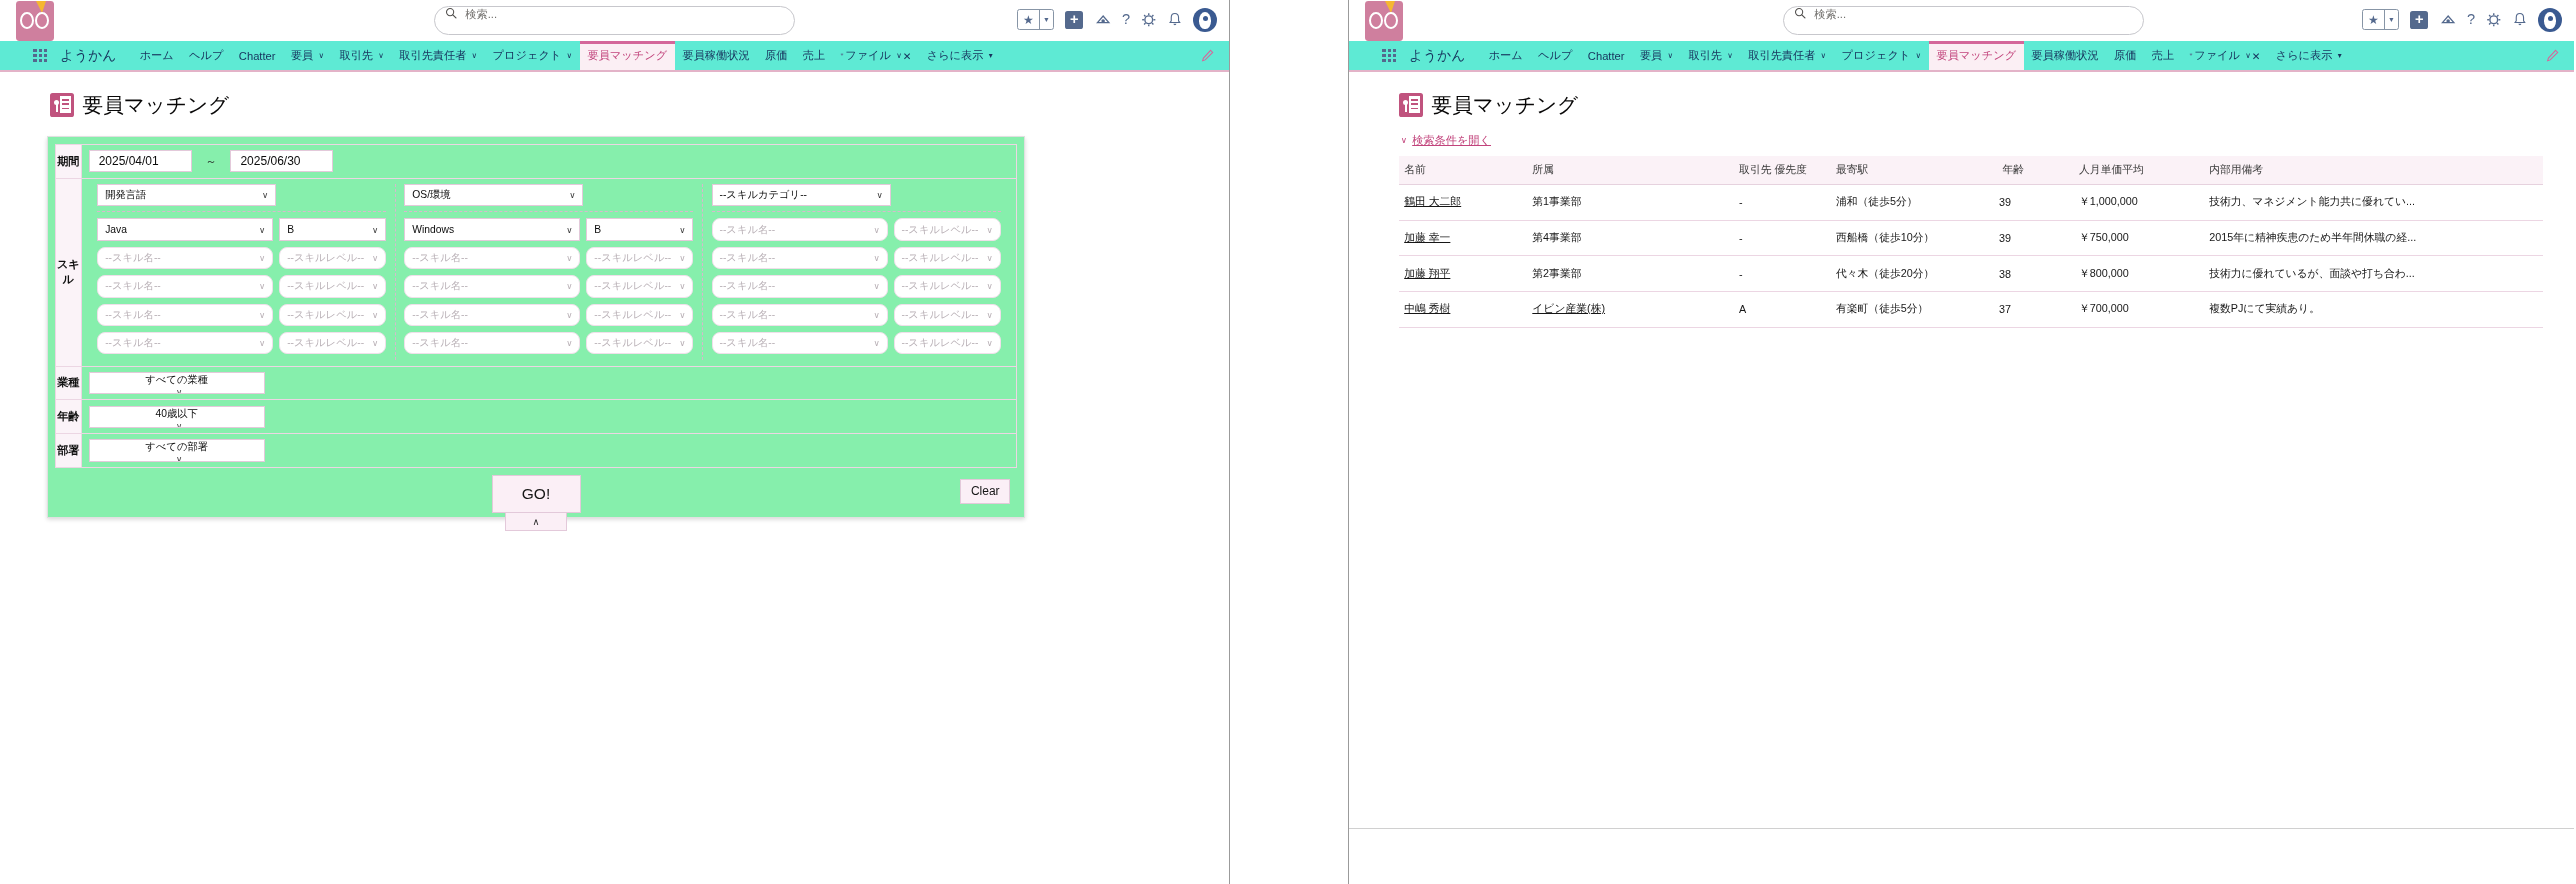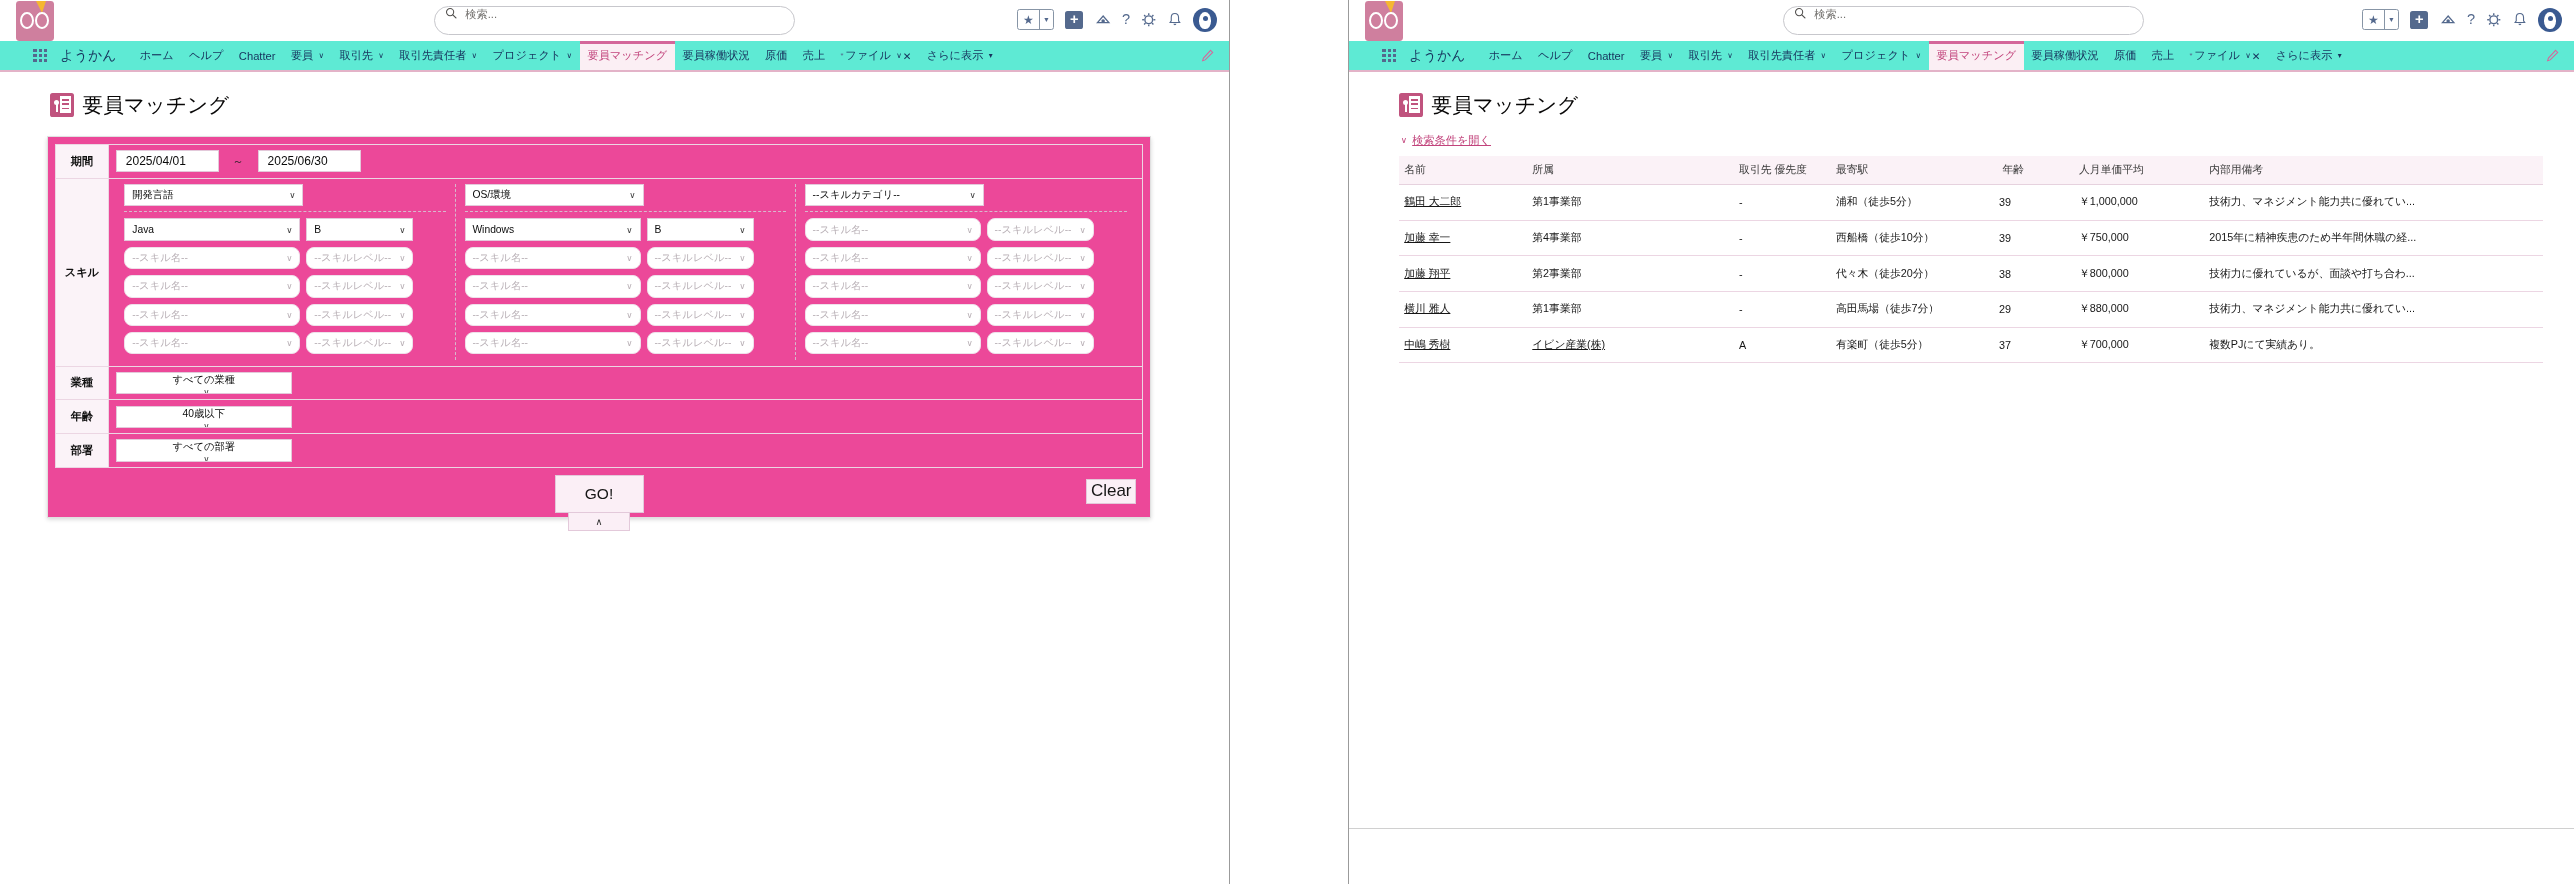--- a/index.html
+++ b/index.html
@@ -200,22 +200,22 @@
     width: 5.2px; height: 5.2px; background: #ffffff; border-radius: 50%;
   }
   .page-icon .pin2 {
     position: absolute; left: 6px; top: 11.2px;
     width: 1.7px; height: 7.7px; background: #ffffff;
   }
   .page-title { font-size: 20.6px; color: #080707; font-weight: 400; }
 
   .search-card {
     margin: 17px 0 0 47px;
-    width: 1104px;
-    background: #ec4899;
+    width: 978px;
+    background: #86efac;
     border: 0.9px solid #e0e0e0;
     box-shadow: 0 1.7px 4.3px rgba(0,0,0,0.16);
     padding: 6.9px;
     position: relative;
   }
   .crit-table { width: 100%; border-collapse: collapse; }
   .crit-table td { border: 0.9px solid #ecd6e3; vertical-align: middle; }
   .crit-label {
     width: 53px; background: #fbf3f8;
     font-size: 11.2px; color: #101010; font-weight: bold;
@@ -273,21 +273,21 @@
     color: #161616; font-size: 15.5px;
     display: flex; align-items: center; justify-content: center;
     font-family: "Liberation Sans", sans-serif;
     cursor: pointer;
   }
   .clear-btn {
     position: absolute; right: 6.9px; top: 0px;
     width: 50px; height: 25px;
     background: #fbeff6;
     border: 0.9px solid #e3c9da;
-    color: #161616; font-size: 17px;
+    color: #161616; font-size: 12px;
     display: flex; align-items: center; justify-content: center;
     cursor: pointer;
   }
   .collapse-btn {
     position: absolute;
     left: 50%; transform: translateX(-50%);
     bottom: -13.8px;
     width: 62px; height: 19px;
     background: #fbeff6; border: 0.9px solid #e3c9da;
     display: flex; align-items: center; justify-content: center;
@@ -920,29 +920,20 @@
             <tr>
               <td class="c-name"><span class="lnk">加藤 翔平</span></td>
               <td class="c-dept">第2事業部</td>
               <td class="c-prio">-</td>
               <td class="c-stat">代々木（徒歩20分）</td>
               <td class="c-age">38</td>
               <td class="c-price">￥800,000</td>
               <td class="c-note">技術力に優れているが、面談や打ち合わ...</td>
             </tr>
             <tr>
-              <td class="c-name"><span class="lnk">横川 雅人</span></td>
-              <td class="c-dept">第1事業部</td>
-              <td class="c-prio">-</td>
-              <td class="c-stat">高田馬場（徒歩7分）</td>
-              <td class="c-age">29</td>
-              <td class="c-price">￥880,000</td>
-              <td class="c-note">技術力、マネジメント能力共に優れてい...</td>
-            </tr>
-            <tr>
               <td class="c-name"><span class="lnk">中嶋 秀樹</span></td>
               <td class="c-dept"><span class="lnk">イビン産業(株)</span></td>
               <td class="c-prio">A</td>
               <td class="c-stat">有楽町（徒歩5分）</td>
               <td class="c-age">37</td>
               <td class="c-price">￥700,000</td>
               <td class="c-note">複数PJにて実績あり。</td>
             </tr>
           </tbody>
         </table>

